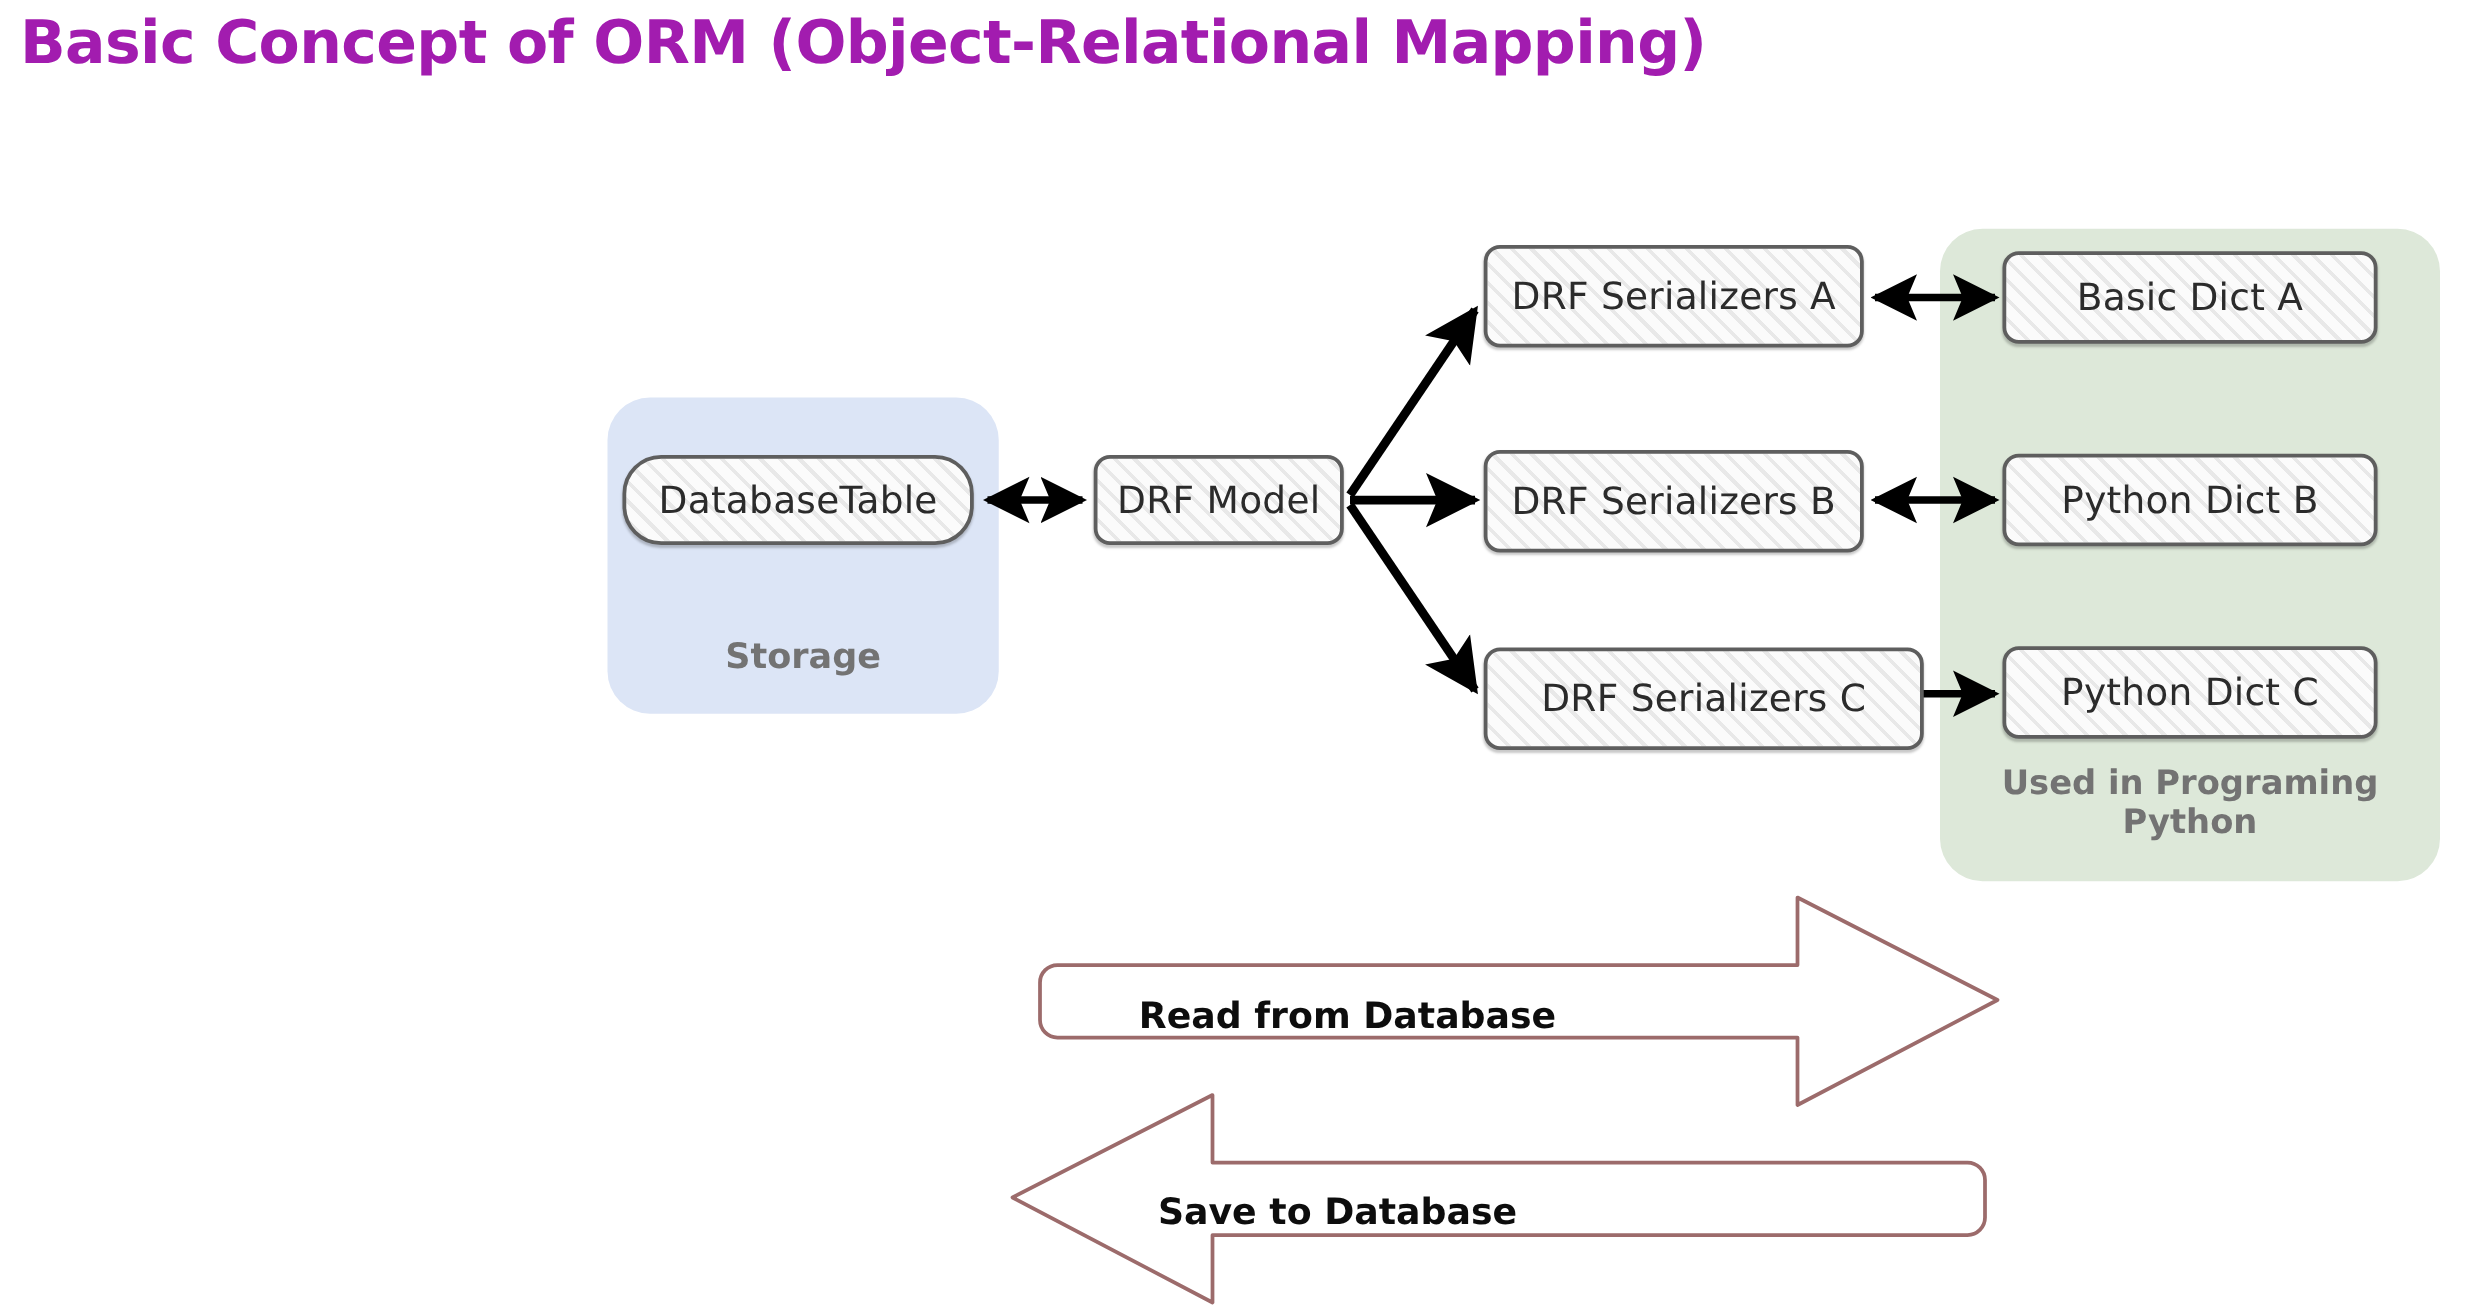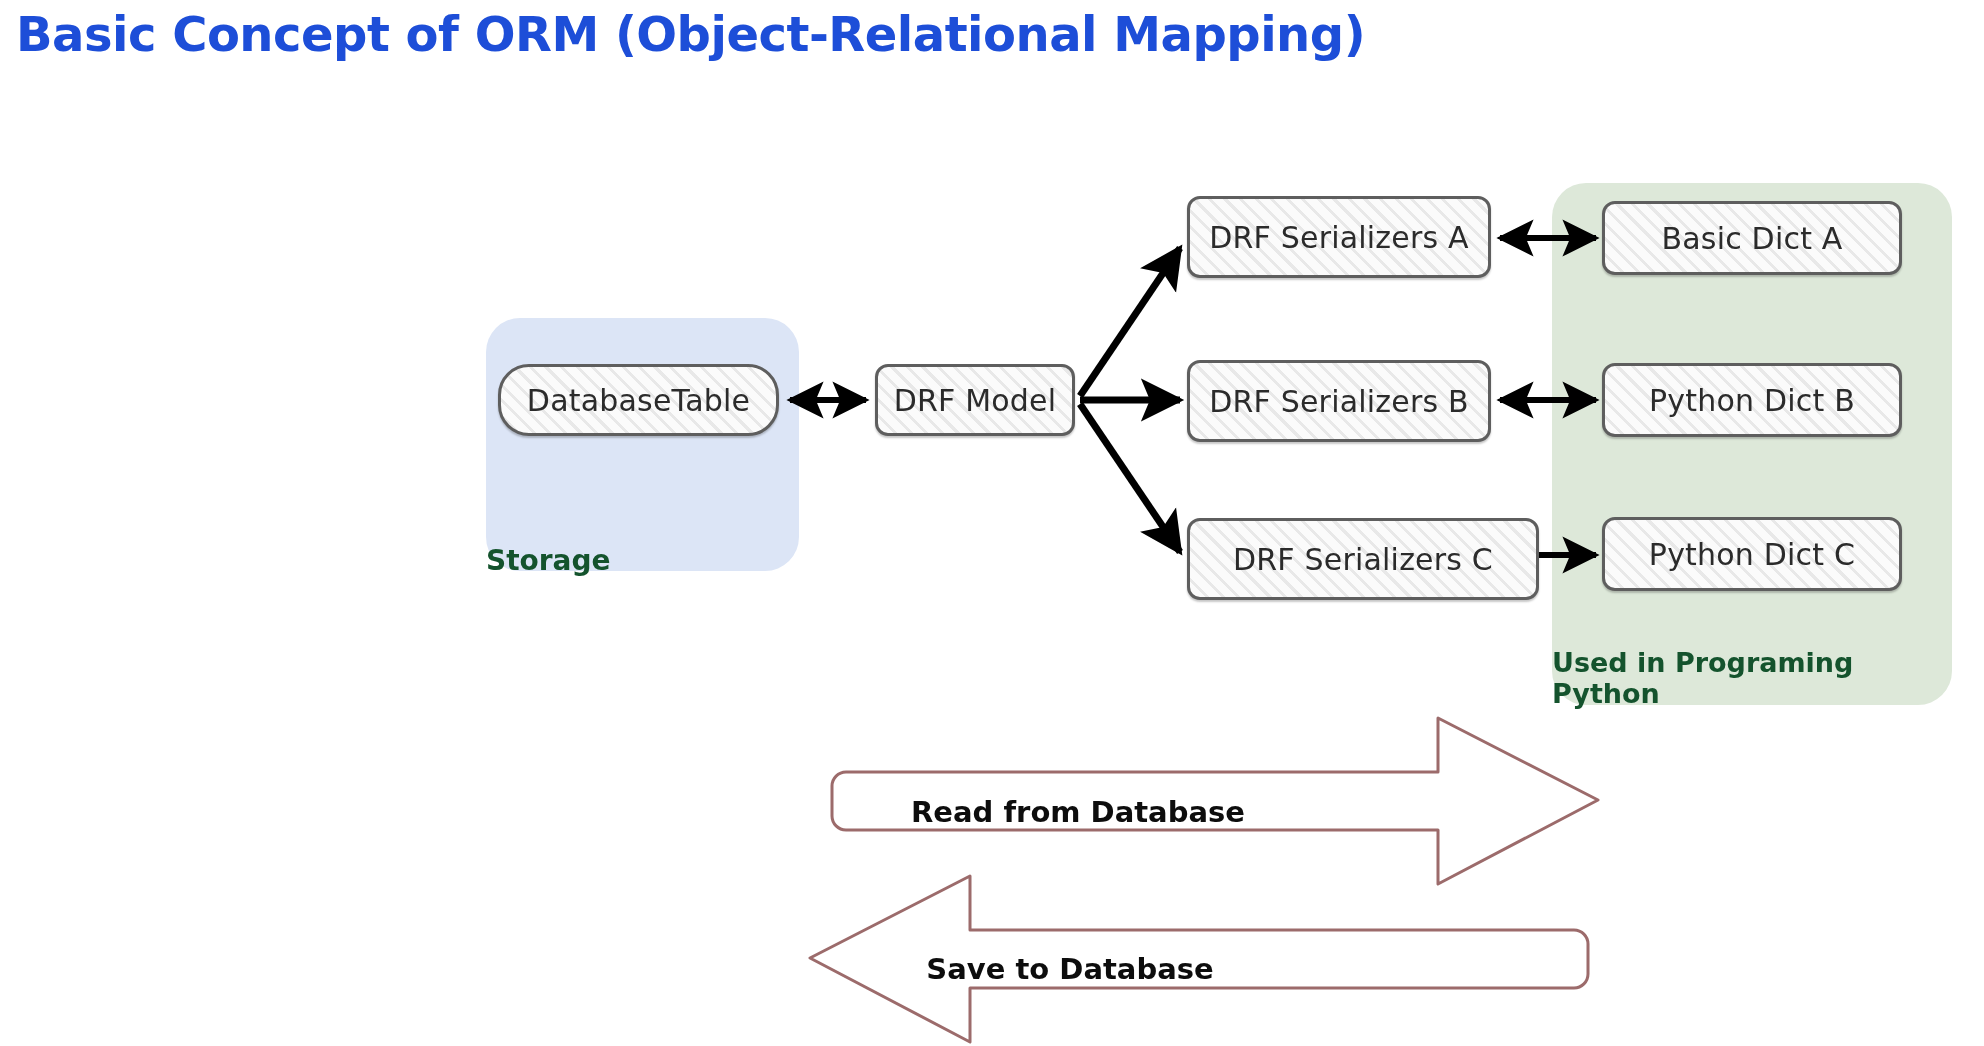--- a/index.html
+++ b/index.html
@@ -16,21 +16,21 @@
   }
 
   
   #page-title {
     position: absolute;
     left: 16px;
     top: 6px;
     font-family: "DejaVu Sans", sans-serif;
     font-size: 48px;
     font-weight: bold;
-    color: #1d4ed8;
+    color: #a21caf;
     letter-spacing: -0.5px;
     white-space: nowrap;
   }
 
   
   .group-panel {
     position: absolute;
     border-radius: 34px;
   }
   #storage-panel {
@@ -43,27 +43,26 @@
   #logic-panel {
     left: 1552px;
     top: 183px;
     width: 400px;
     height: 522px;
     background: #dde8d9;
   }
   .group-label {
     position: absolute;
     width: 100%;
-    text-align: left;
+    text-align: center;
     font-family: "DejaVu Sans", sans-serif;
     font-size: 28px;
     font-weight: bold;
-    color: #14532d;
+    color: #737373;
     letter-spacing: 0px;
-    margin-top: 36px;
   }
   #storage-label { top: 190px; }
   #logic-label   { top: 428px; font-size: 27px; }
 
   
   .node {
     position: absolute;
     box-sizing: border-box;
     border: 3px solid #5e5e5e;
     border-radius: 13px;

